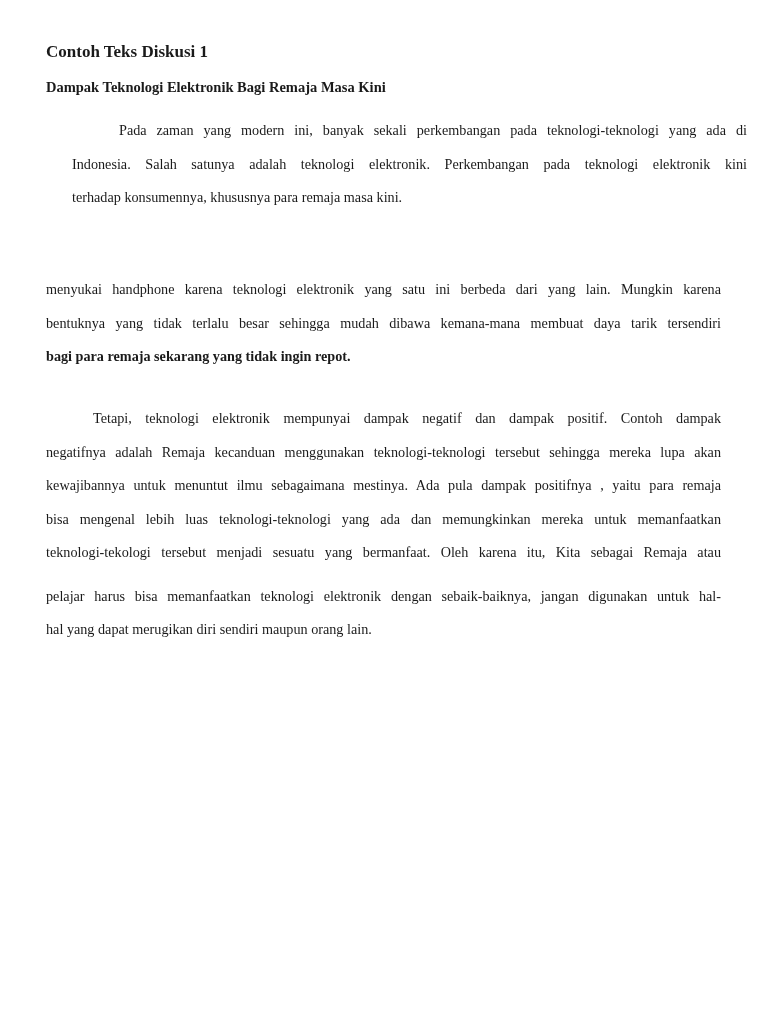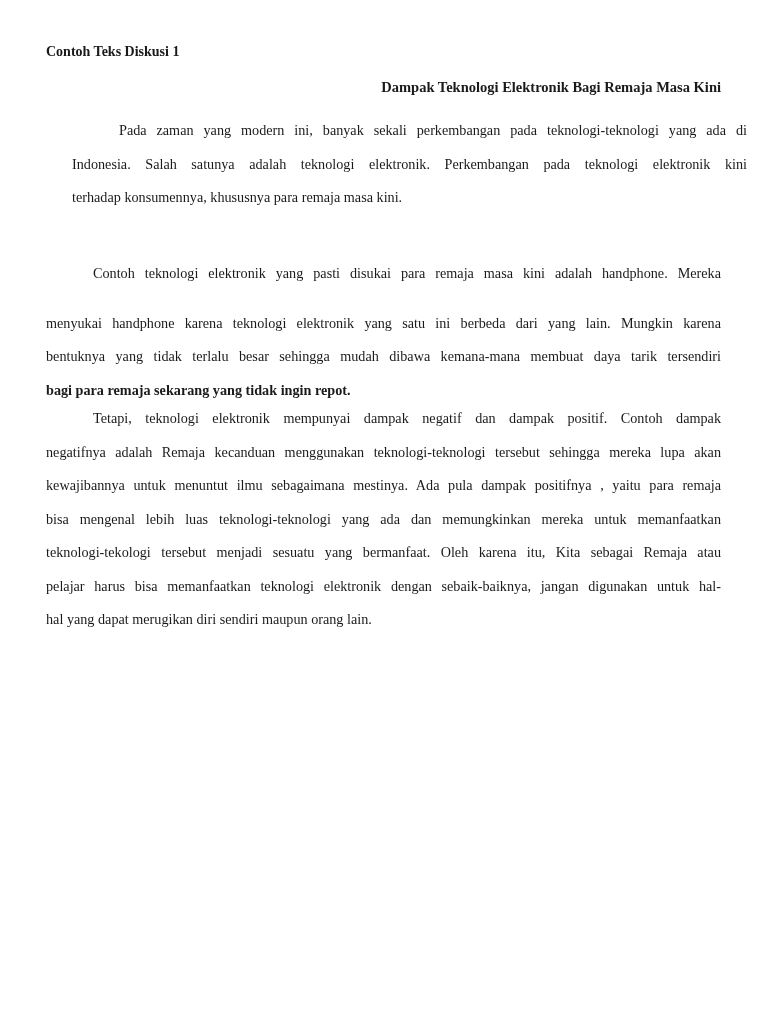--- a/index.html
+++ b/index.html
@@ -19,30 +19,30 @@
       position: absolute;
       left: 46px;
       top: 0;
       width: 675px;
     }
     .doc-label {
       position: absolute;
       top: 42px;
       left: 0;
       font-weight: bold;
-      font-size: 14px;
+      font-size: 17px;
       line-height: 20px;
       white-space: nowrap;
     }
     .doc-title {
       position: absolute;
       top: 77px;
       left: 0;
       width: 675px;
-      text-align: right;
+      text-align: left;
       font-weight: bold;
       font-size: 14.5px;
       line-height: 20px;
       white-space: nowrap;
     }
     .para {
       position: absolute;
       left: 0;
       width: 675px;
       margin: 0;
@@ -79,28 +79,27 @@
   <div class="doc-label">Contoh Teks Diskusi 1</div>
   <div class="doc-title">Dampak Teknologi Elektronik Bagi Remaja Masa Kini</div>
 
   <div class="para para-lines" id="p1">
     <span class="line first" style="white-space: nowrap;">Pada zaman yang modern ini, banyak sekali perkembangan pada teknologi-teknologi yang ada di</span>
     <span class="line" style="white-space: nowrap;">Indonesia. Salah satunya adalah teknologi elektronik. Perkembangan pada teknologi elektronik kini</span>
     <span class="line last" style="white-space: nowrap;">terhadap konsumennya, khususnya para remaja masa kini.</span>
   </div>
 
   <div class="para para-lines" id="p2">
-    <span class="line first" style="white-space: nowrap;">Contoh teknologi elektronik yang pasti disukai para remaja masa kini adalah handphone. Mereka</span>
     <span class="line" style="white-space: nowrap; margin-top: 16px;">menyukai handphone karena teknologi elektronik yang satu ini berbeda dari yang lain. Mungkin karena</span>
     <span class="line" style="white-space: nowrap;">bentuknya yang tidak terlalu besar sehingga mudah dibawa kemana-mana membuat daya tarik tersendiri</span>
     <span class="line last" style="white-space: nowrap; font-weight: bold;">bagi para remaja sekarang yang tidak ingin repot.</span>
   </div>
 
   <div class="para para-lines" id="p3">
     <span class="line first" style="white-space: nowrap;">Tetapi, teknologi elektronik mempunyai dampak negatif dan dampak positif. Contoh dampak</span>
     <span class="line" style="white-space: nowrap;">negatifnya adalah Remaja kecanduan menggunakan teknologi-teknologi tersebut sehingga mereka lupa akan</span>
     <span class="line" style="white-space: nowrap;">kewajibannya untuk menuntut ilmu sebagaimana mestinya. Ada pula dampak positifnya , yaitu para remaja</span>
     <span class="line" style="white-space: nowrap;">bisa mengenal lebih luas teknologi-teknologi yang ada dan memungkinkan mereka untuk memanfaatkan</span>
     <span class="line" style="white-space: nowrap;">teknologi-tekologi tersebut menjadi sesuatu yang bermanfaat. Oleh karena itu, Kita sebagai Remaja atau</span>
-    <span class="line" style="white-space: nowrap;">pelajar harus bisa memanfaatkan teknologi elektronik dengan sebaik-baiknya, jangan digunakan untuk hal-</span>
+    <span class="line" style="white-space: nowrap; margin-top: 10px;">pelajar harus bisa memanfaatkan teknologi elektronik dengan sebaik-baiknya, jangan digunakan untuk hal-</span>
     <span class="line last" style="white-space: nowrap;">hal yang dapat merugikan diri sendiri maupun orang lain.</span>
   </div>
 </div>
 
 </body></html>

